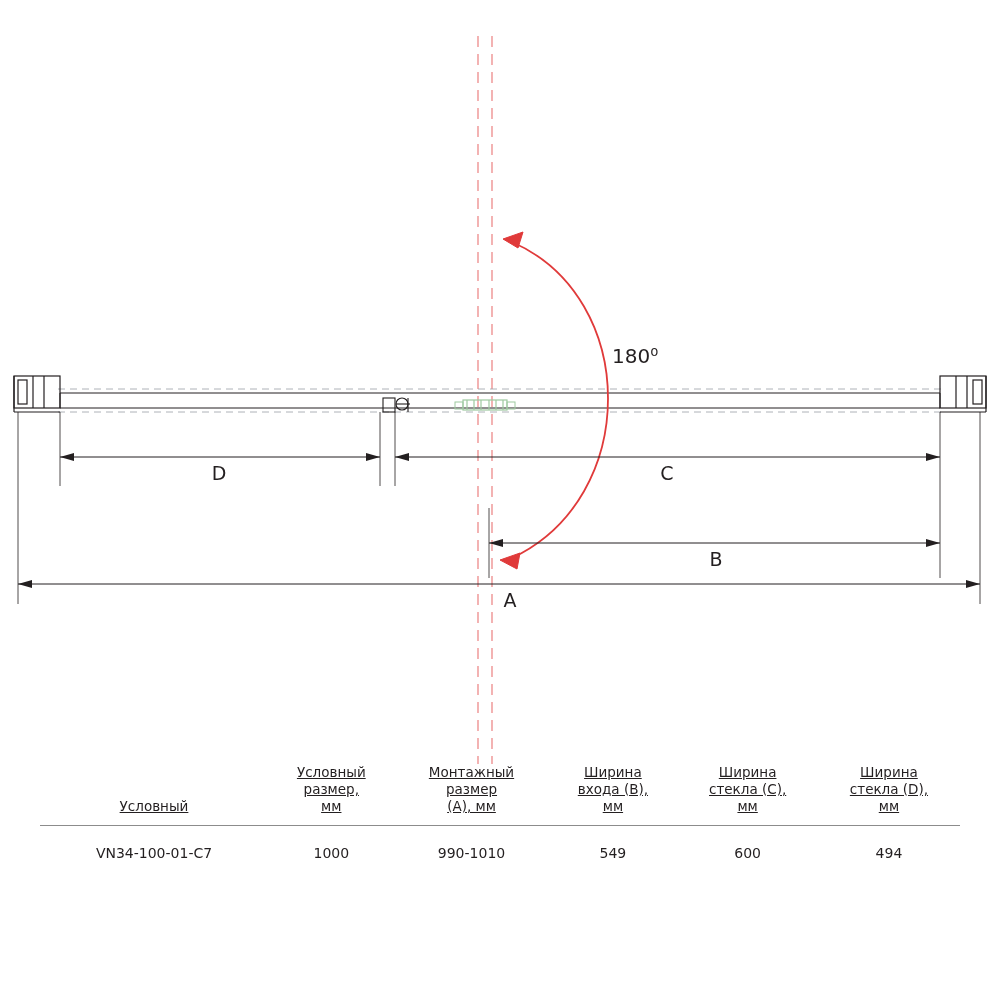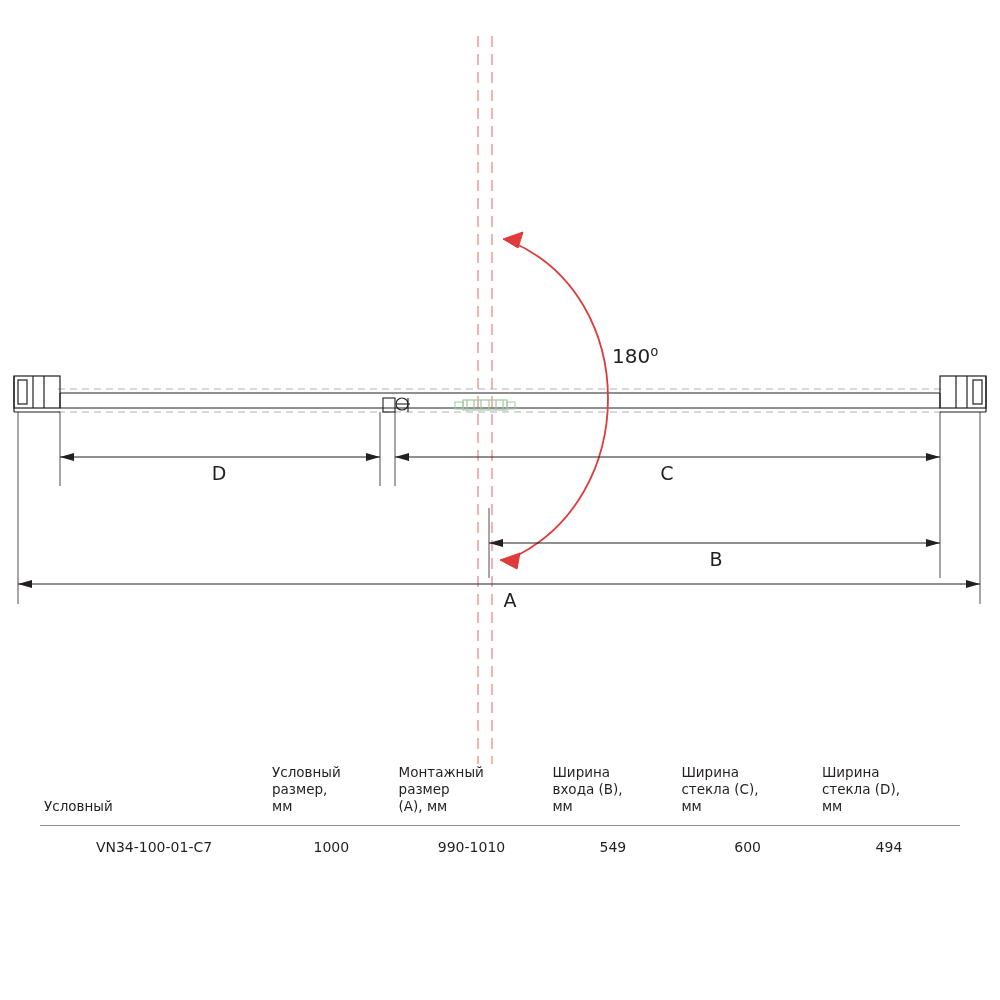--- a/index.html
+++ b/index.html
@@ -11,25 +11,25 @@
   }
   #diagram-root{position:absolute;left:0;top:8px;width:1000px;height:1000px;}
   svg{display:block;}
 
   .tbl-wrap{position:absolute;left:0;top:760px;width:1000px;}
   table.spec{
     width:920px;margin:0 40px;border-collapse:collapse;
     font-size:13.5px;color:#231f20;
   }
   table.spec th{
-    font-weight:normal;text-align:left;vertical-align:bottom;
-    padding:4px 4px 10px 4px;line-height:1.25;
+    font-weight:normal;text-align:center;vertical-align:bottom;
+    padding:4px 4px 10px 4px;line-height:1.25;text-decoration:underline;
   }
   table.spec td{
-    text-align:center;padding:11px 4px;line-height:1.5;
+    text-align:center;padding:17px 4px;line-height:1.5;
     font-size:14px;
   }
   table.spec thead tr{border-bottom:1px solid #8c8c8c;}
   table.spec th.col-art,table.spec td.col-art{width:220px;}
 </style>
 </head>
 <body>
 
 <div id="diagram-root">
   <svg width="1000" height="760" viewBox="0 0 1000 760">

